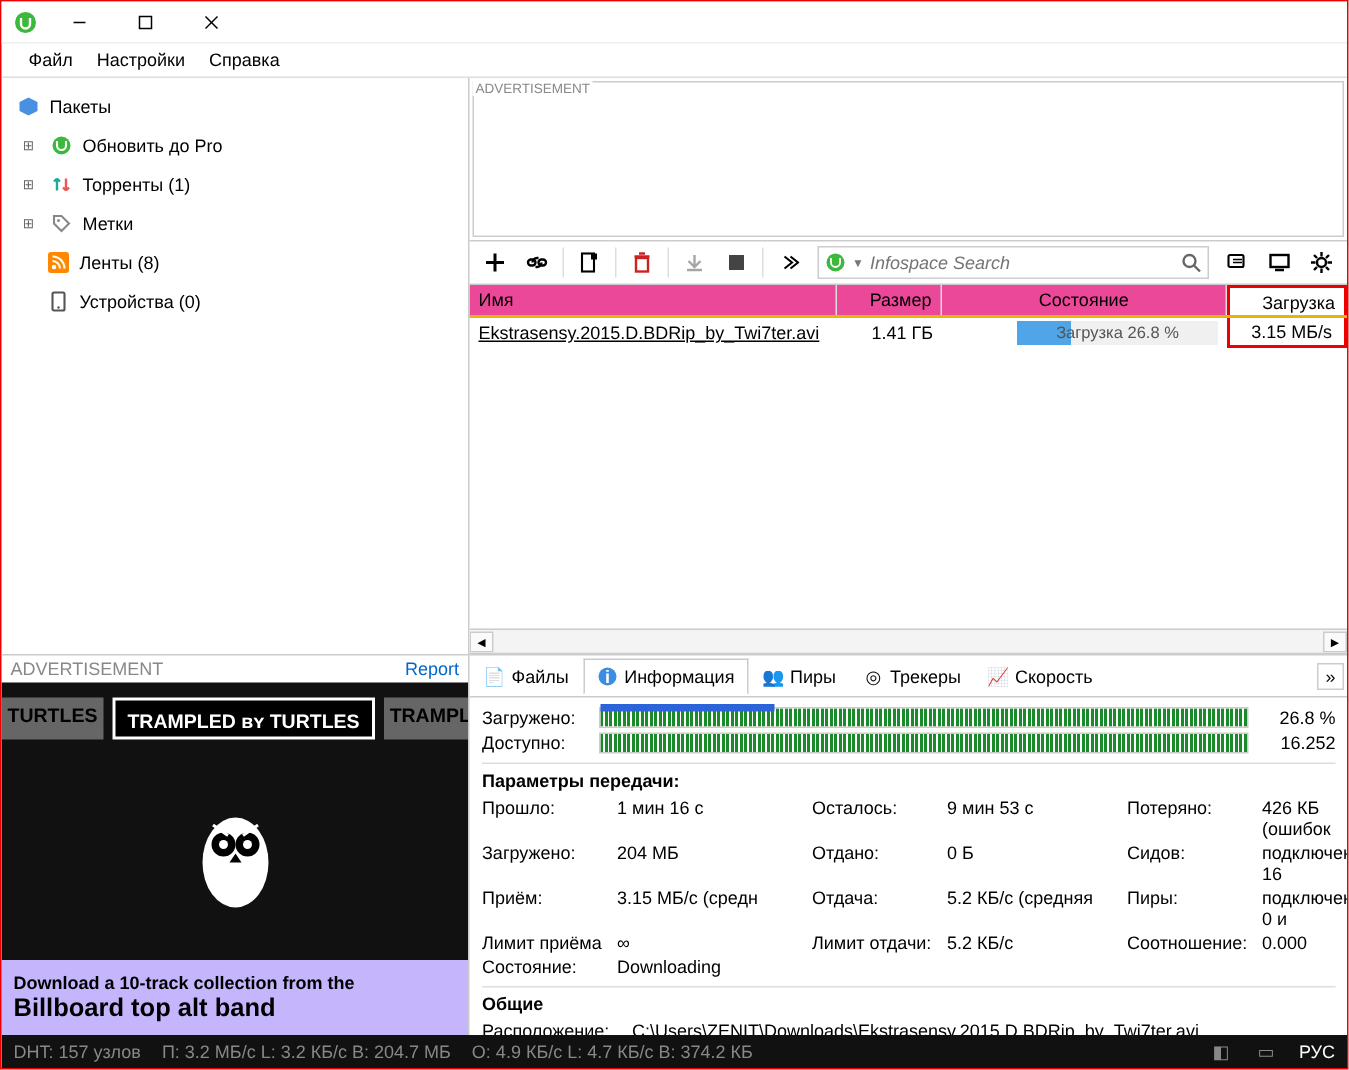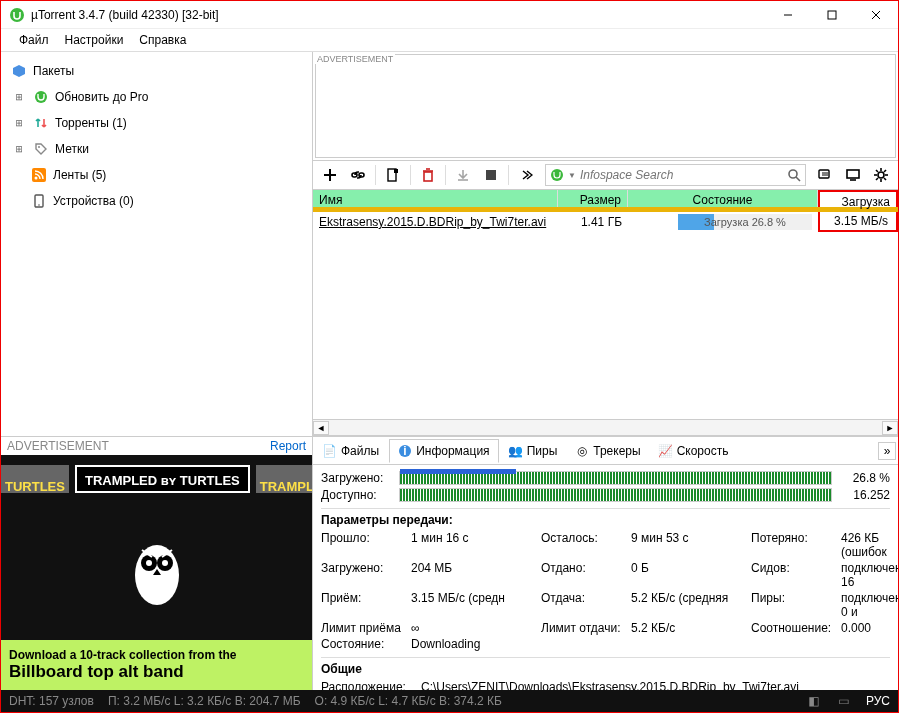--- a/index.html
+++ b/index.html
@@ -16,21 +16,21 @@
 .tree-icon { width: 16px; height: 16px; display: inline-flex; align-items: center; justify-content: center; }
 .content { flex: 1; display: flex; flex-direction: column; }
 .ad-banner-top { height: 104px; border: 1px solid #ccc; margin: 2px; position: relative; }
 .ad-label-top { position: absolute; top: -1px; left: -1px; font-size: 9px; color: #888; background:#fff; padding:0 2px;}
 .toolbar { display: flex; align-items: center; height: 30px; border-top: 1px solid #ccc; border-bottom: 1px solid #ccc; padding: 0 4px; gap: 2px; }
 .tb-btn { width: 26px; height: 26px; display: flex; align-items: center; justify-content: center; }
 .tb-sep { width: 1px; height: 20px; background: #ddd; margin: 0 2px; }
 .search-box { flex: 1; display: flex; align-items: center; border: 1px solid #ccc; height: 22px; padding: 0 4px; margin: 0 4px; }
 .search-box input { border: none; outline: none; flex: 1; font-size: 12px; font-style: italic; color: #999; }
 .table-area { flex: 1; border-bottom: 1px solid #ccc; overflow: hidden; position: relative; }
-.table-header { display: flex; background: #86efac; border-bottom: 5px solid #eab308; height: 22px; font-size: 12px;}
+.table-header { display: flex; background: #ec4899; border-bottom: 2px solid #eab308; height: 22px; font-size: 12px;}
 .th { padding: 3px 6px; border-right: 1px solid #ddd; }
 .th-name { flex: 1; }
 .th-size { width: 70px; text-align: right; }
 .th-status { width: 190px; text-align: center; }
 .th-speed { width: 80px; text-align: right; border: 2px solid #e00; border-bottom:none; background:#fff;}
 .table-row { display: flex; height: 20px; align-items: center; font-size: 12px; }
 .td { padding: 2px 6px; }
 .td-name { flex: 1; overflow: hidden; white-space: nowrap; text-decoration: underline; }
 .td-size { width: 70px; text-align: right; }
 .td-status { width: 190px; position: relative; }
@@ -44,23 +44,23 @@
 .hscroll-track{flex:1; height:14px;}
 .lower { display: flex; height: 254px; }
 .ad-left { width: 312px; border-right: 1px solid #ccc; border-top: 1px solid #ccc; display: flex; flex-direction: column; }
 .ad-left-head { display: flex; justify-content: space-between; padding: 2px 6px; font-size: 10px; }
 .ad-left-head .lbl { color: #888; }
 .ad-left-head .report { color: #06c; }
 .ad-img { flex: 1; background: #111; position:relative; overflow:hidden;}
 .ad-turtles{position:absolute; top:10px; left:0; right:0; height:28px; display:flex; gap:6px;}
 .ad-turtle-box{background:#fff;color:#000;font-weight:bold;font-size:13px;padding:6px 8px;white-space:nowrap;}
 .ad-turtle-box.center{background:#000;color:#fff;border:2px solid #fff;}
-.ad-turtle-edge{background:#666;color:#fde047;font-weight:bold;padding:14px 4px;font-size:13px;}
+.ad-turtle-edge{background:#666;color:#000000;font-weight:bold;padding:4px 4px;font-size:13px;}
 .ad-owl{position:absolute;left:50%;top:70px;transform:translateX(-50%);width:70px;height:90px;}
-.ad-bottom-text{position:absolute;bottom:0;left:0;right:0;background:#bef264;color:#000;padding:8px;}
+.ad-bottom-text{position:absolute;bottom:0;left:0;right:0;background:#c4b5fd;color:#000;padding:8px;}
 .ad-bottom-text .l1{font-weight:bold;font-size:12px;}
 .ad-bottom-text .l2{font-weight:900;font-size:17px;}
 .details { flex: 1; border-top: 1px solid #ccc; display: flex; flex-direction: column; overflow: hidden; }
 .tabs { display: flex; align-items: center; height: 28px; border-bottom: 1px solid #ccc; padding: 0 2px; gap: 2px; }
 .tab { display: flex; align-items: center; gap: 4px; padding: 4px 8px; font-size: 12px;  }
 .tab.active { background: #fff; border: 1px solid #ccc; border-bottom: 1px solid #fff; margin-bottom:-1px;}
 .tab-icon { width: 14px; height: 14px; display: inline-flex; align-items:center; justify-content:center;}
 .tabs .more { margin-left: auto; width: 18px; height: 18px; border: 1px solid #ccc; display:flex;align-items:center;justify-content:center;}
 .detail-body { flex: 1; overflow-y: auto; padding: 6px 8px; font-size: 12px; }
 .avail-row { display: flex; align-items: center; gap: 8px; margin-bottom: 3px; }
@@ -78,21 +78,20 @@
 </head>
 <body>
 
 <div class="titlebar">
   <span class="icon">
     <svg viewBox="0 0 16 16">
         <circle cx="8" cy="8" r="7" fill="#3cb83c"></circle>
         <path d="M5 5v4a3 3 0 0 0 6 0V5" stroke="#fff" stroke-width="1.6" fill="none"></path>
       </svg>
   </span>
-  <span class="title">µTorrent 3.4.7  (build 42330) [32-bit]</span>
   <div class="win-btn">
       <svg width="10" height="10">
         <line x1="1" y1="5" x2="9" y2="5" stroke="#000"></line>
       </svg>
     </div>
   <div class="win-btn">
       <svg width="10" height="10">
         <rect x="1" y="1" width="8" height="8" fill="none" stroke="#000"></rect>
       </svg>
     </div>
@@ -153,21 +152,21 @@
     </div>
     <div class="tree-item">
       <span class="tree-icon" style="width:14px"></span>
       <span class="tree-icon">
           <svg width="14" height="14">
             <rect width="14" height="14" rx="2" fill="#f80"></rect>
             <circle cx="4" cy="10" r="1.5" fill="#fff"></circle>
             <path d="M3 6a5 5 0 0 1 5 5M3 3a8 8 0 0 1 8 8" stroke="#fff" stroke-width="1.4" fill="none"></path>
           </svg>
         </span>
-      <span>Ленты (5)</span>
+      <span>Ленты (8)</span>
     </div>
     <div class="tree-item">
       <span class="tree-icon" style="width:14px"></span>
       <span class="tree-icon">
           <svg width="14" height="14">
             <rect x="3" y="1" width="8" height="12" rx="1" fill="none" stroke="#555" stroke-width="1.4"></rect>
             <circle cx="7" cy="11" r="0.8" fill="#555"></circle>
           </svg>
         </span>
       <span>Устройства (0)</span>

